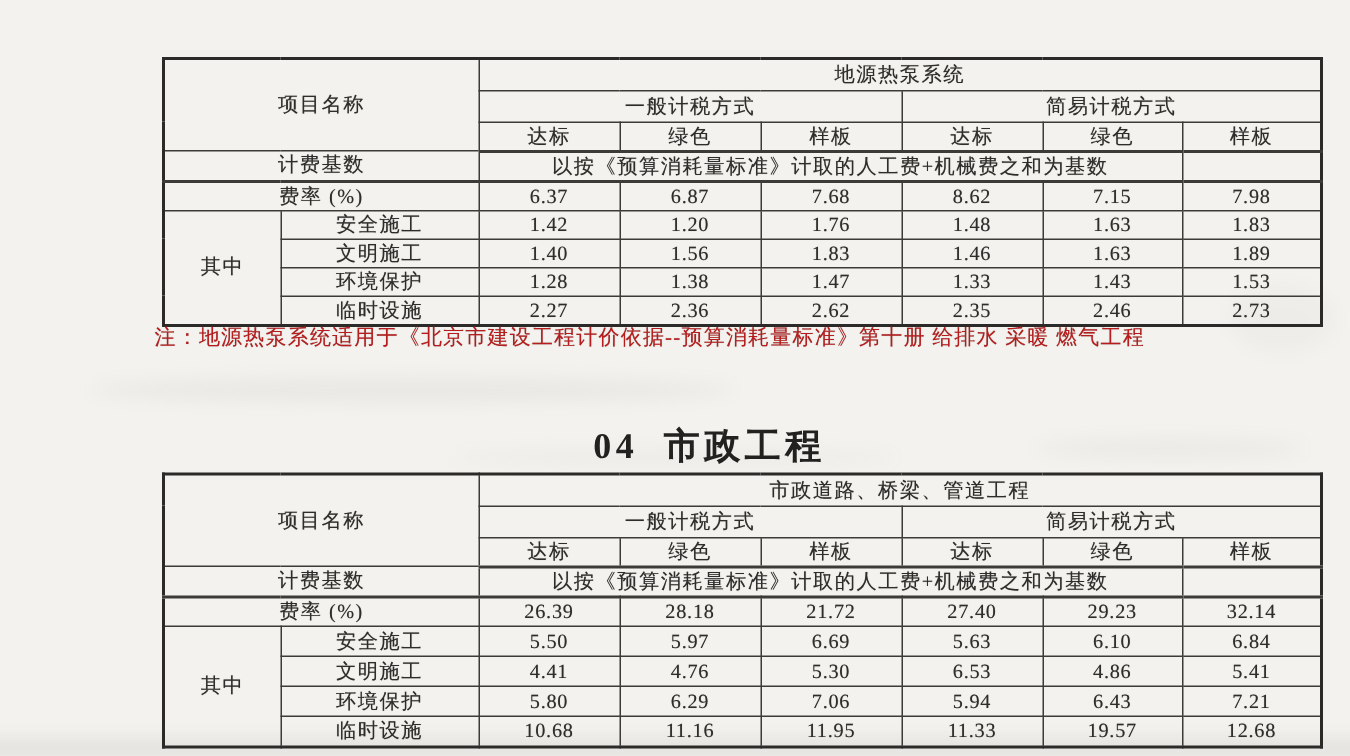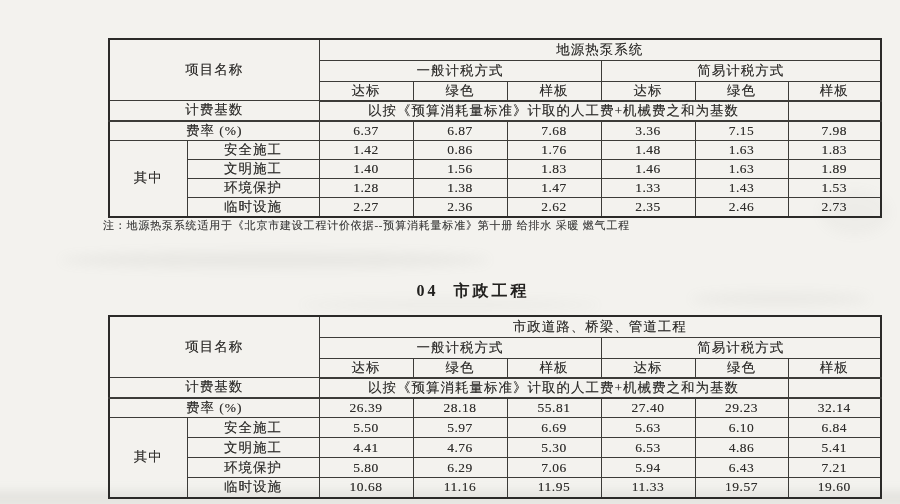--- a/index.html
+++ b/index.html
@@ -31,26 +31,26 @@
   tr.h3 { height:19px;margin-top:39px; }
   tr.base { height:17px; }
   tr.rate-row { height:19px;padding-left:41px; }
   #table1 tr.item-row { height:19px; }
   #table2 tr.base { height:18px; }
   #table2 tr.rate-row { height:20px; }
   #table2 tr.item-row { height:20px; }
   tr.h3 td, tr.base td { border-bottom-width:2px; }
   .note {
     position:absolute; left:103px; top:217px; width:792px;
-    font-size:11px; line-height:17.5px; letter-spacing:0.8px;
-    color:#404040; text-shadow:0 0 0.5px rgba(70,68,64,.5);
+    font-size:14px; line-height:17.5px; letter-spacing:0.8px;
+    color:#b91c1c; text-shadow:0 0 0.5px rgba(70,68,64,.5);
   }
   .section-title {
     position:absolute; left:108px; top:281px; width:730px;
-    text-align:center; font-size:16px; font-weight:bold;
+    text-align:center; font-size:24px; font-weight:bold;
     letter-spacing:3px; word-spacing:8px; color:#22211f;
   }
 </style>
 </head>
 <body>
 
 <div class="page">
 
   <div class="smudge" style="left:60px;top:252px;width:430px;height:16px;opacity:.10;"></div>
   <div class="smudge" style="left:300px;top:300px;width:300px;height:10px;opacity:.07;"></div>
@@ -89,29 +89,29 @@
     <tr class="base">
       <td colspan="2">计费基数</td>
       <td colspan="5">以按《预算消耗量标准》计取的人工费+机械费之和为基数</td>
       <td></td>
     </tr>
     <tr class="rate-row">
       <td colspan="2">费率 (%)</td>
       <td class="num">6.37</td>
       <td class="num">6.87</td>
       <td class="num">7.68</td>
-      <td class="num">3.36</td>
+      <td class="num">8.62</td>
       <td class="num">7.15</td>
       <td class="num">7.98</td>
     </tr>
     <tr class="item-row">
       <td rowspan="4">其中</td>
       <td>安全施工</td>
       <td class="num">1.42</td>
-      <td class="num">0.86</td>
+      <td class="num">1.20</td>
       <td class="num">1.76</td>
       <td class="num">1.48</td>
       <td class="num">1.63</td>
       <td class="num">1.83</td>
     </tr>
     <tr class="item-row">
       <td>文明施工</td>
       <td class="num">1.40</td>
       <td class="num">1.56</td>
       <td class="num">1.83</td>
@@ -176,21 +176,21 @@
     </tr>
     <tr class="base">
       <td colspan="2">计费基数</td>
       <td colspan="5">以按《预算消耗量标准》计取的人工费+机械费之和为基数</td>
       <td></td>
     </tr>
     <tr class="rate-row">
       <td colspan="2">费率 (%)</td>
       <td class="num">26.39</td>
       <td class="num">28.18</td>
-      <td class="num">55.81</td>
+      <td class="num">21.72</td>
       <td class="num">27.40</td>
       <td class="num">29.23</td>
       <td class="num">32.14</td>
     </tr>
     <tr class="item-row">
       <td rowspan="4">其中</td>
       <td>安全施工</td>
       <td class="num">5.50</td>
       <td class="num">5.97</td>
       <td class="num">6.69</td>
@@ -216,18 +216,18 @@
       <td class="num">6.43</td>
       <td class="num">7.21</td>
     </tr>
     <tr class="item-row">
       <td>临时设施</td>
       <td class="num">10.68</td>
       <td class="num">11.16</td>
       <td class="num">11.95</td>
       <td class="num">11.33</td>
       <td class="num">19.57</td>
-      <td class="num">19.60</td>
+      <td class="num">12.68</td>
     </tr>
   </tbody>
     </table>
 
 </div>
 
 </body></html>

